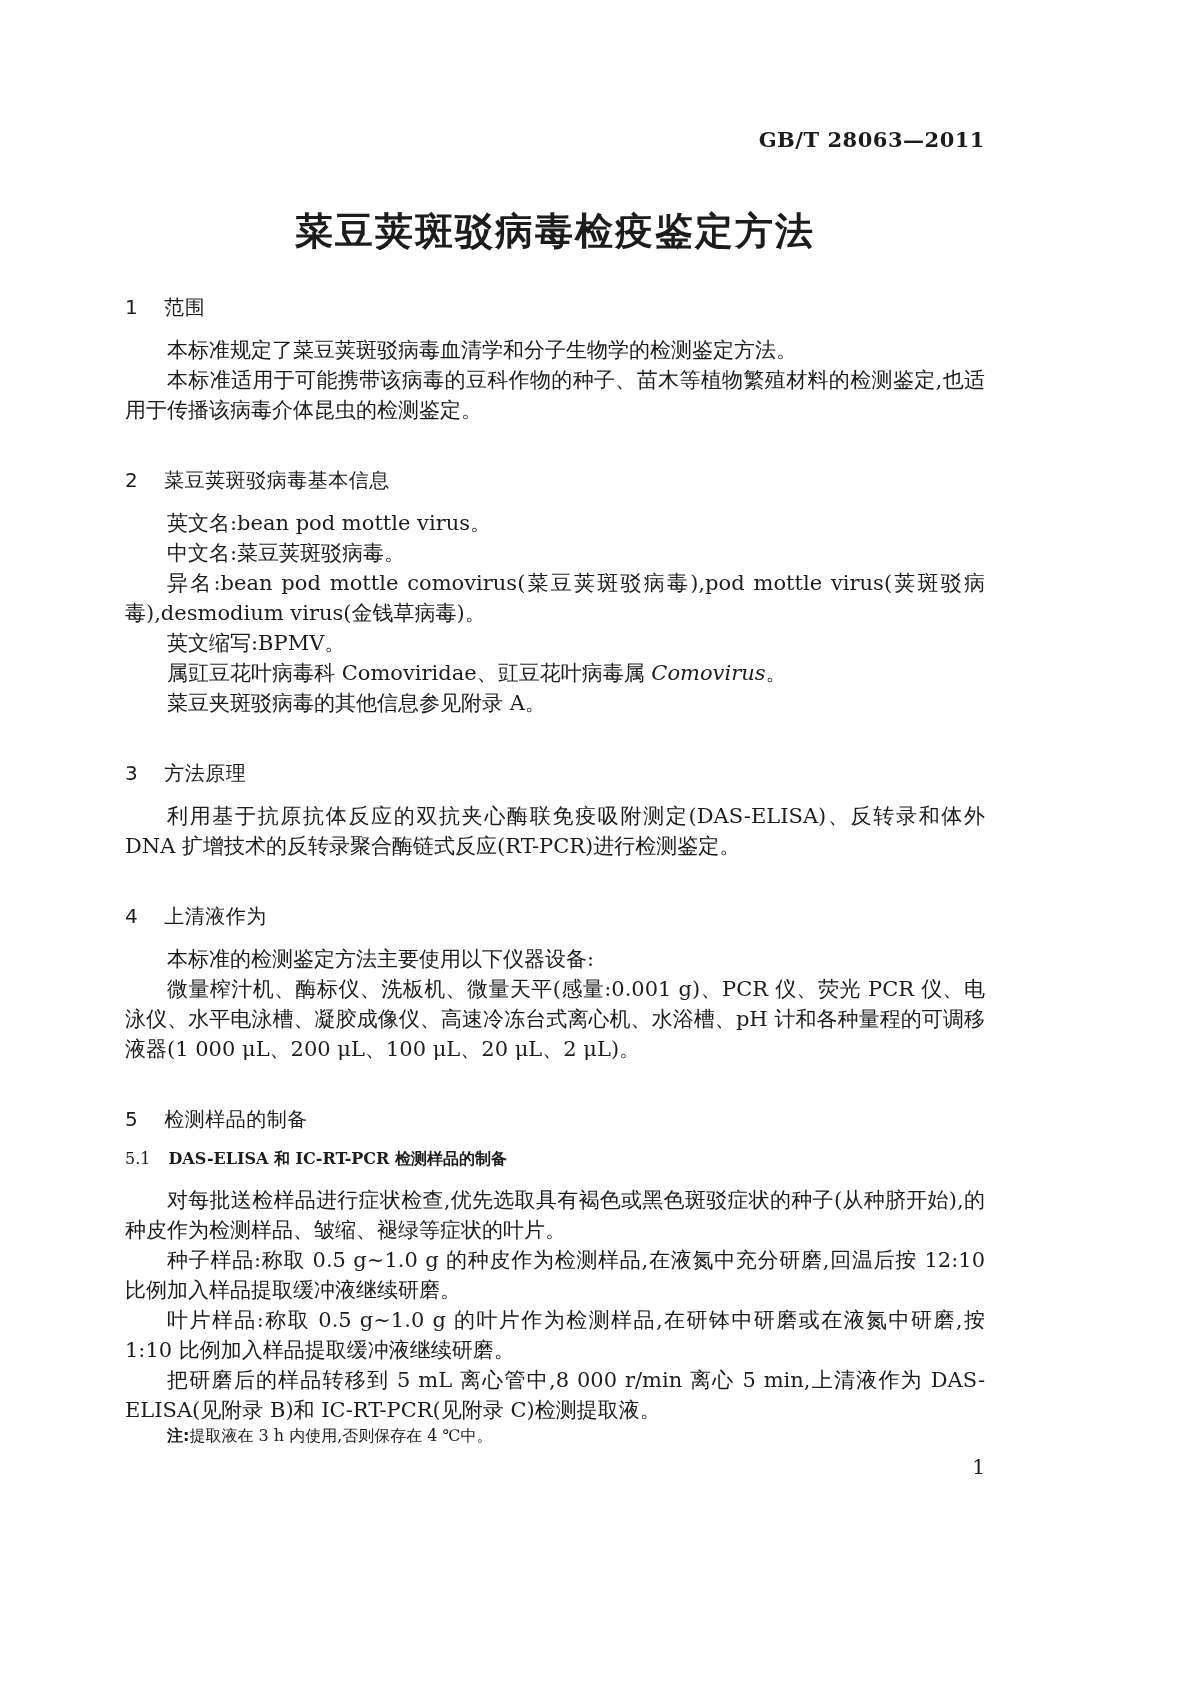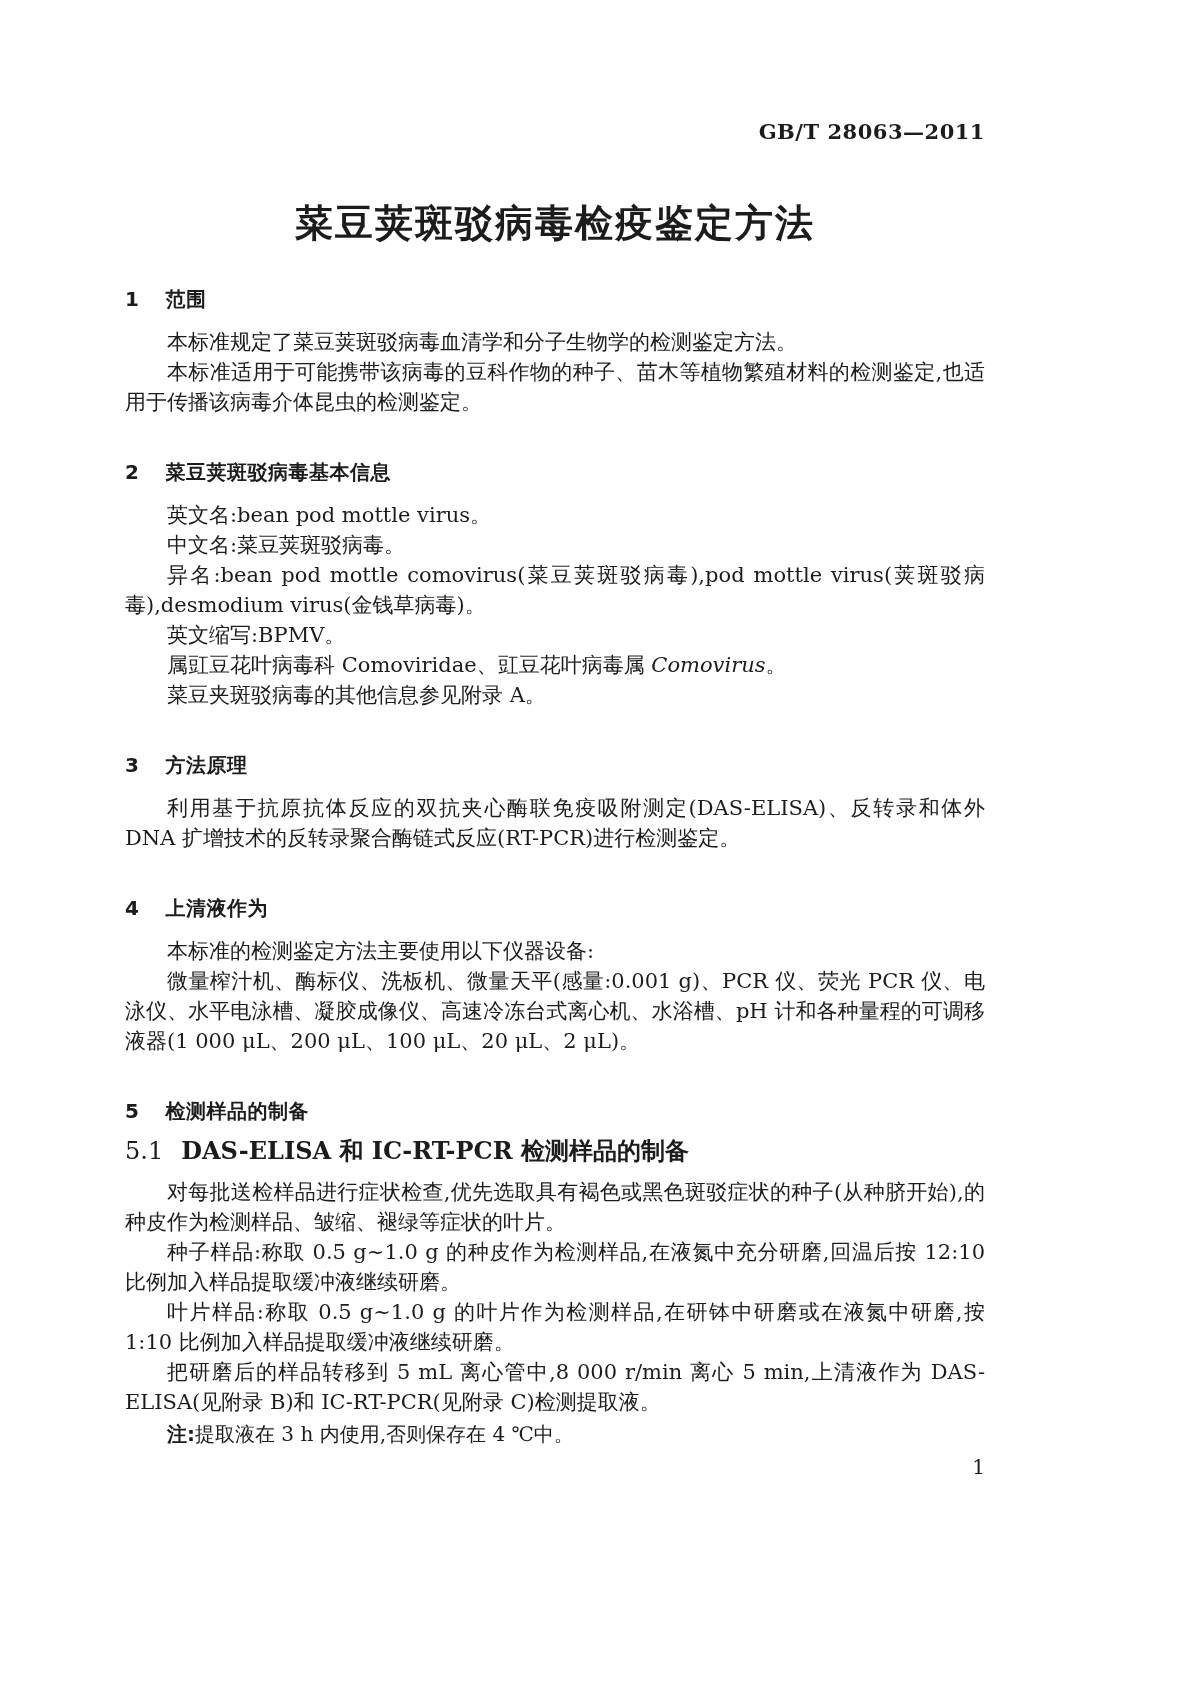--- a/index.html
+++ b/index.html
@@ -9,21 +9,21 @@
     height: 1684px;
     margin: 0 auto;
     background: #ffffff;
     overflow: hidden;
     font-family: "DejaVu Serif", "Liberation Serif", serif;
     color: #1c1c1c;
   }
   .content {
     position: absolute;
     left: 125px;
-    top: 0;
+    top: 8px;
     width: 860px;
     padding-top: 120px;
     box-sizing: content-box;
   }
   .doc-number {
     text-align: right;
     font-size: 21px;
     font-weight: 600;
     letter-spacing: 0.5px;
     line-height: 24px;
@@ -33,49 +33,49 @@
     text-align: center;
     font-family: "DejaVu Sans", "Liberation Sans", sans-serif;
     font-weight: bold;
     font-size: 38px;
     line-height: 42px;
     letter-spacing: 2px;
   }
   h2.sec-h {
     margin: 42px 0 14px 0;
     font-family: "DejaVu Sans", "Liberation Sans", sans-serif;
-    font-weight: bold;
+    font-weight: normal;
     font-size: 20px;
     line-height: 27px;
     letter-spacing: 0.5px;
   }
   .sec-num { display: inline-block; margin-right: 26px; }
   h3.subsec-h {
     margin: 0 0 14px 0;
-    font-size: 24px;
+    font-size: 16px;
     line-height: 24px;
     font-weight: bold;
   }
   .sub-num {
     display: inline-block;
     margin-right: 18px;
     font-weight: normal;
   }
   p.para {
     margin: 0;
     font-size: 21px;
     line-height: 30px;
     text-indent: 2em;
     text-align: justify;
   }
   p.para i { font-style: italic; }
   .note {
-    margin-top: 6px;
+    margin-top: 0;
     padding-left: 42px;
-    font-size: 20px;
+    font-size: 16px;
     line-height: 22px;
   }
   .note-label {
     font-family: "DejaVu Sans", "Liberation Sans", sans-serif;
     font-weight: bold;
   }
   .page-number {
     position: absolute;
     top: 1455px;
     right: 206px;

